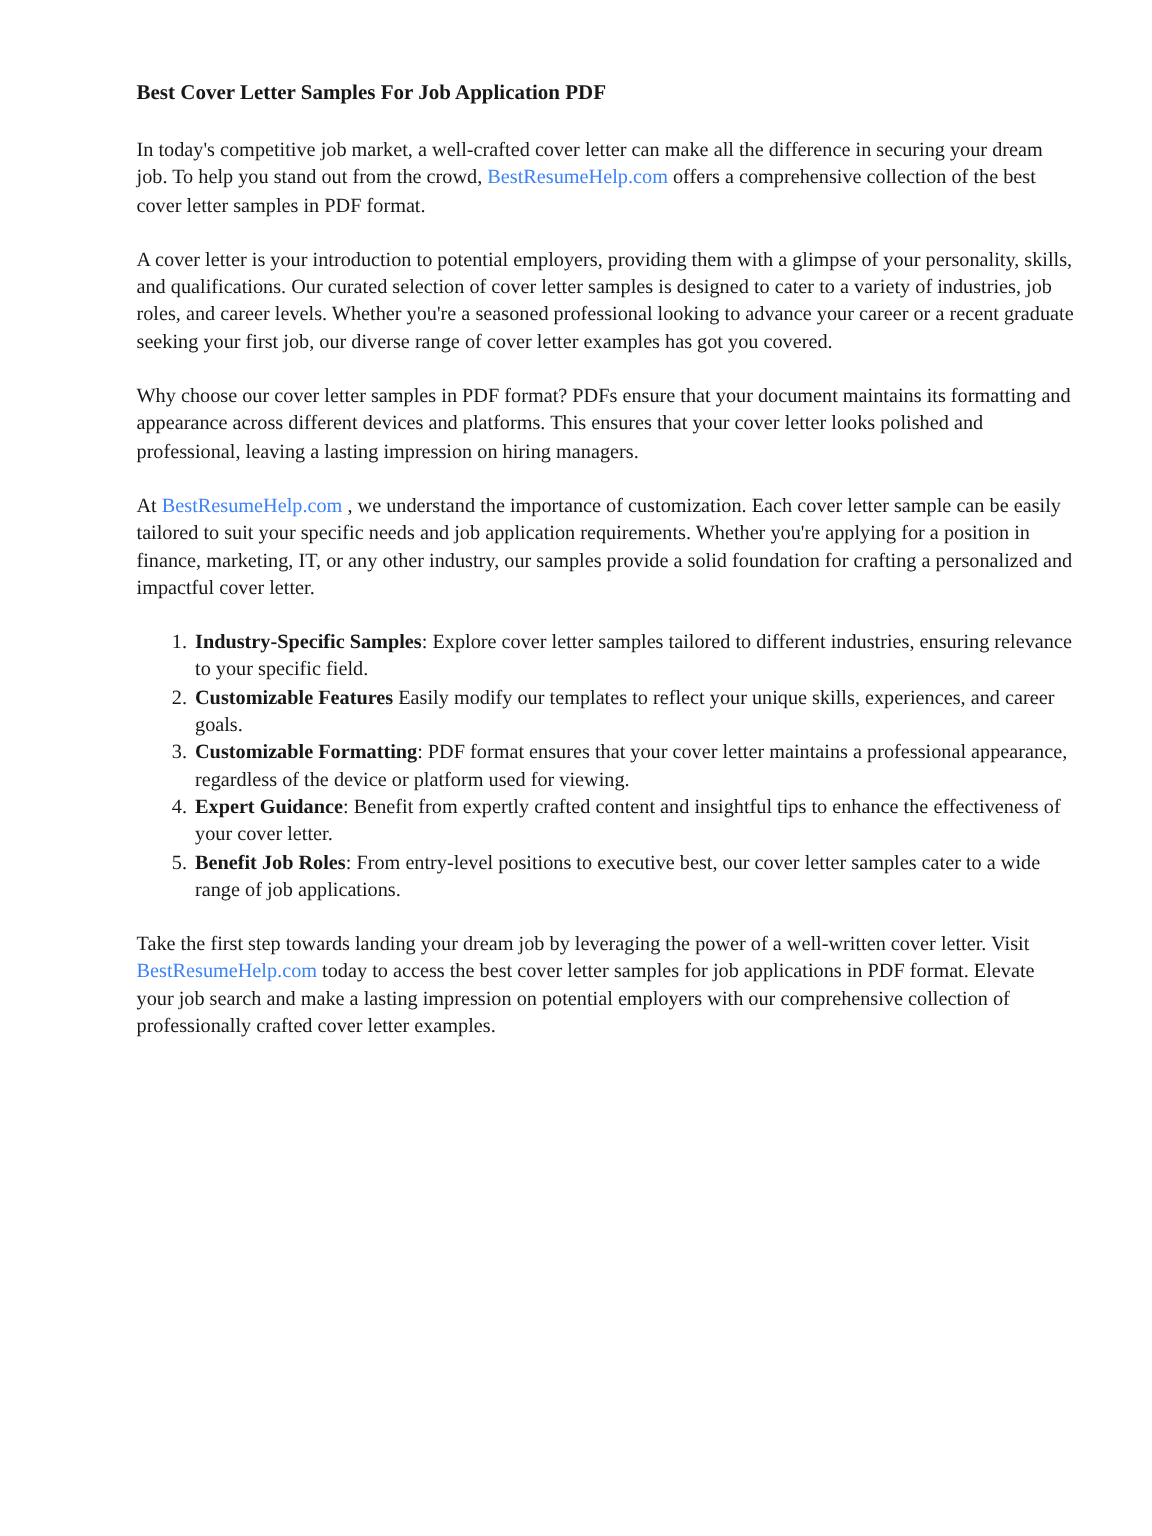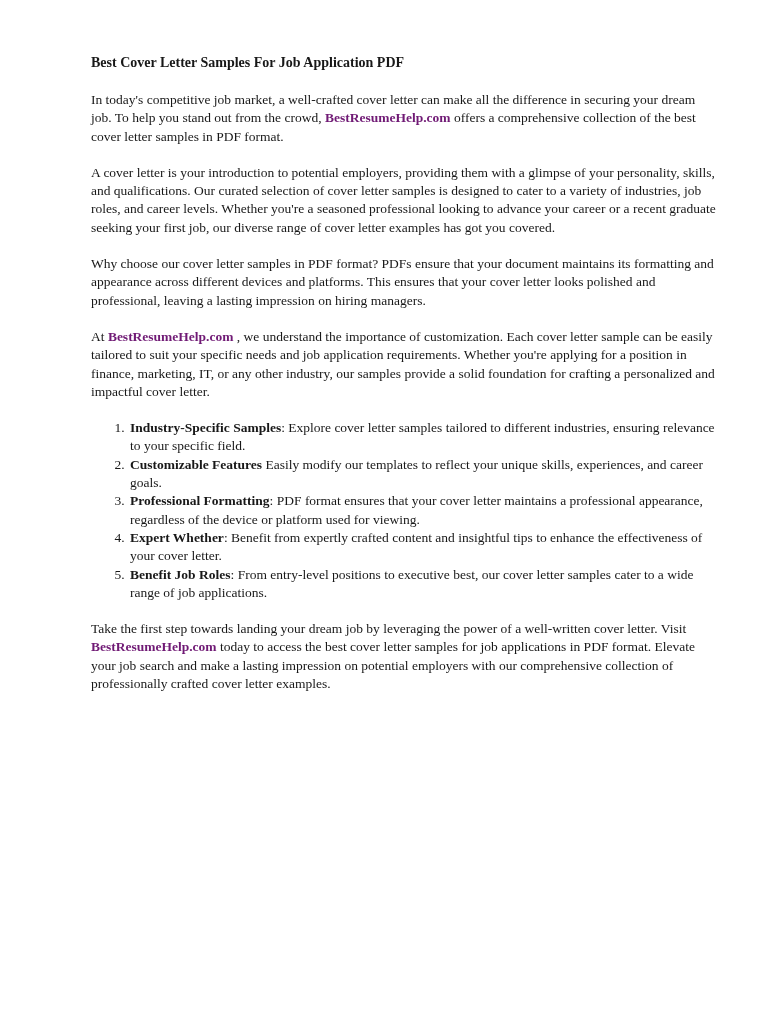--- a/index.html
+++ b/index.html
@@ -31,22 +31,22 @@
   }
   ol.features {
     margin: 0 0 18px 0;
     padding: 0 0 0 37px;
   }
   ol.features li {
     margin: 0;
     padding-left: 2px;
   }
   .link {
-    color: #701a75;
-    font-weight: bold;
+    color: #3b82f6;
+    font-weight: normal;
     cursor: pointer;
     text-decoration: none;
   }
   .bold {
     font-weight: bold;
     font-family: Liberation Serif, serif;
   }
 </style>
 </head>
 <body>
@@ -58,19 +58,19 @@
       <p class="para"><span>In today's competitive job market, a well-crafted cover letter can make all the difference in securing your dream job. To help you stand out from the crowd, </span><span class="link">BestResumeHelp.com</span><span> offers a comprehensive collection of the best cover letter samples in PDF format.</span></p>
       <p class="para"><span>A cover letter is your introduction to potential employers, providing them with a glimpse of your personality, skills, and qualifications. Our curated selection of cover letter samples is designed to cater to a variety of industries, job roles, and career levels. Whether you're a seasoned professional looking to advance your career or a recent graduate seeking your first job, our diverse range of cover letter examples has got you covered.</span></p>
       <p class="para"><span>Why choose our cover letter samples in PDF format? PDFs ensure that your document maintains its formatting and appearance across different devices and platforms. This ensures that your cover letter looks polished and professional, leaving a lasting impression on hiring managers.</span></p>
       <p class="para"><span>At </span><span class="link">BestResumeHelp.com</span><span> , we understand the importance of customization. Each cover letter sample can be easily tailored to suit your specific needs and job application requirements. Whether you're applying for a position in finance, marketing, IT, or any other industry, our samples provide a solid foundation for crafting a personalized and impactful cover letter.</span></p>
     </div>
 
 
   <ol class="features">
       <li><span class="bold">Industry-Specific Samples</span><span>: Explore cover letter samples tailored to different industries, ensuring relevance to your specific field.</span></li>
       <li><span class="bold">Customizable Features</span><span> Easily modify our templates to reflect your unique skills, experiences, and career goals.</span></li>
-      <li><span class="bold">Professional Formatting</span><span>: PDF format ensures that your cover letter maintains a professional appearance, regardless of the device or platform used for viewing.</span></li>
-      <li><span class="bold">Expert Whether</span><span>: Benefit from expertly crafted content and insightful tips to enhance the effectiveness of your cover letter.</span></li>
+      <li><span class="bold">Customizable Formatting</span><span>: PDF format ensures that your cover letter maintains a professional appearance, regardless of the device or platform used for viewing.</span></li>
+      <li><span class="bold">Expert Guidance</span><span>: Benefit from expertly crafted content and insightful tips to enhance the effectiveness of your cover letter.</span></li>
       <li><span class="bold">Benefit Job Roles</span><span>: From entry-level positions to executive best, our cover letter samples cater to a wide range of job applications.</span></li>
     </ol>
 
   <p class="para"><span>Take the first step towards landing your dream job by leveraging the power of a well-written cover letter. Visit </span><span class="link">BestResumeHelp.com</span><span> today to access the best cover letter samples for job applications in PDF format. Elevate your job search and make a lasting impression on potential employers with our comprehensive collection of professionally crafted cover letter examples.</span></p>
 </div>
 
 </body></html>

